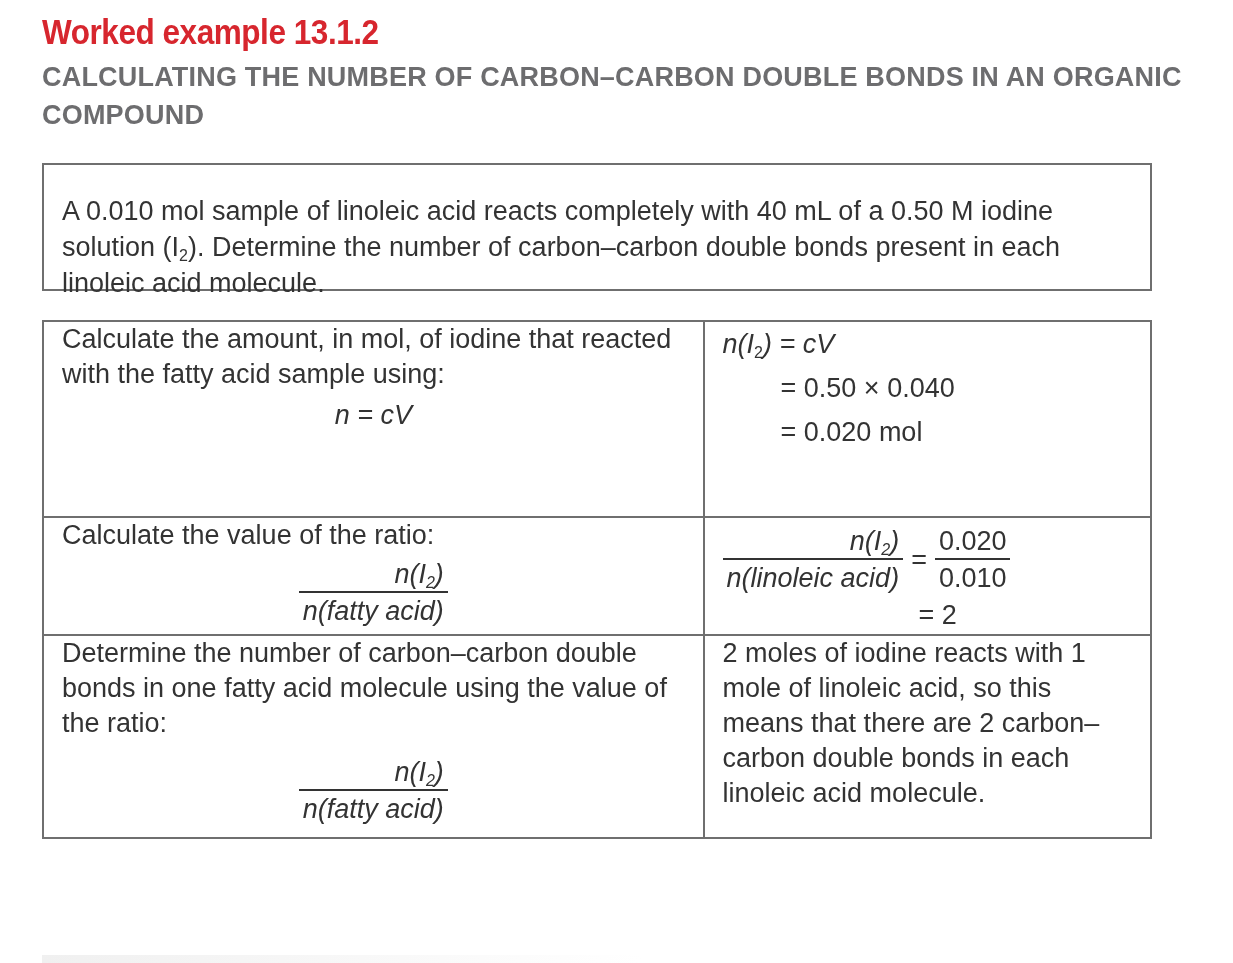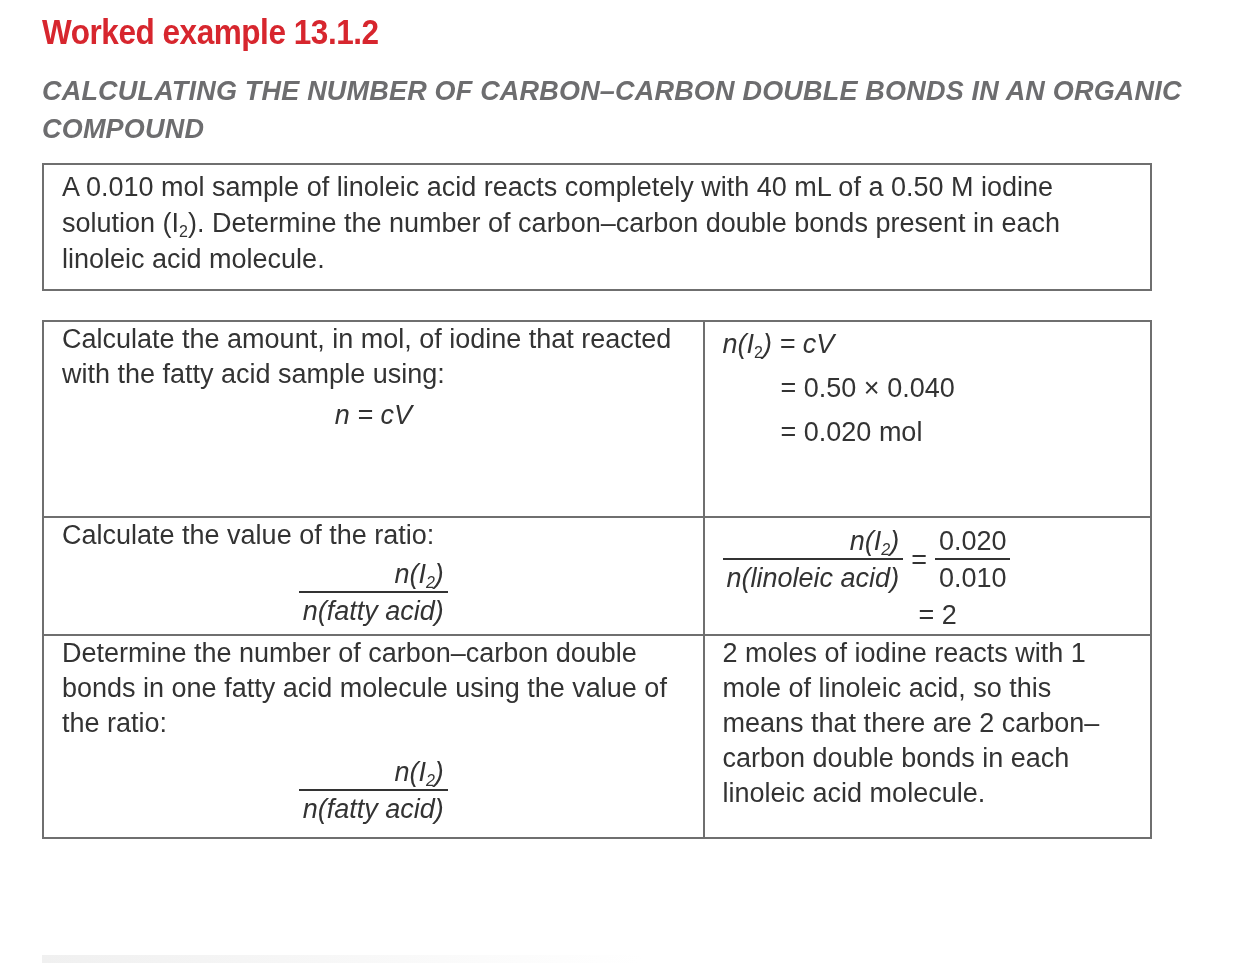--- a/index.html
+++ b/index.html
@@ -1,22 +1,22 @@
 <!DOCTYPE html>
 <html><head>
   <meta charset="utf-8">
   <style>
     * { box-sizing: border-box; margin: 0; padding: 0; }
     html, body { width: 1233px; height: 963px; background: #ffffff; overflow: hidden; }
     body { font-family: "Liberation Sans", sans-serif; color: #333333; position: relative; }
 
     .title { position: absolute; left: 42px; top: 12px; font-size: 35px; font-weight: bold; color: #d7262e; letter-spacing: -0.5px; transform: scaleX(0.9); transform-origin: left; }
-    .subtitle { position: absolute; left: 42px; top: 72px; width: 1150px; font-size: 27px; font-weight: bold; color: #6d6d6f; line-height: 38px; letter-spacing: 0.2px; font-style: italic; }
+    .subtitle { position: absolute; left: 42px; top: 58px; width: 1150px; font-size: 27px; font-weight: bold; color: #6d6d6f; line-height: 38px; letter-spacing: 0.2px; }
 
-    .question { position: absolute; left: 42px; top: 163px; width: 1110px; height: 128px; border: 2px solid #6f6f6f; padding: 4px 18px; font-size: 27px; line-height: 36px; color: #333; }
+    .question { position: absolute; left: 42px; top: 163px; width: 1110px; height: 128px; border: 2px solid #6f6f6f; padding: 28px 18px; font-size: 27px; line-height: 36px; color: #333; }
 
     table.ws { position: absolute; left: 42px; top: 320px; width: 1110px; border-collapse: collapse; font-size: 27px; color: #333; }
     table.ws td, table.ws th { border: 2px solid #6f6f6f; vertical-align: top; text-align: left; padding: 0 18px; }
     table.ws th { color: #d7262e; font-weight: bold; height: 57px; padding-top: 12px; font-size: 28px; }
     col.c1 { width: 662px; }
     col.c2 { width: 448px; }
     .r1 td { height: 196px; padding-top: 14px; line-height: 35px; }
     .r2 td { height: 116px; padding-top: 14px; line-height: 35px; }
     .r3 td { height: 203px; padding-top: 14px; line-height: 35px; }
 

